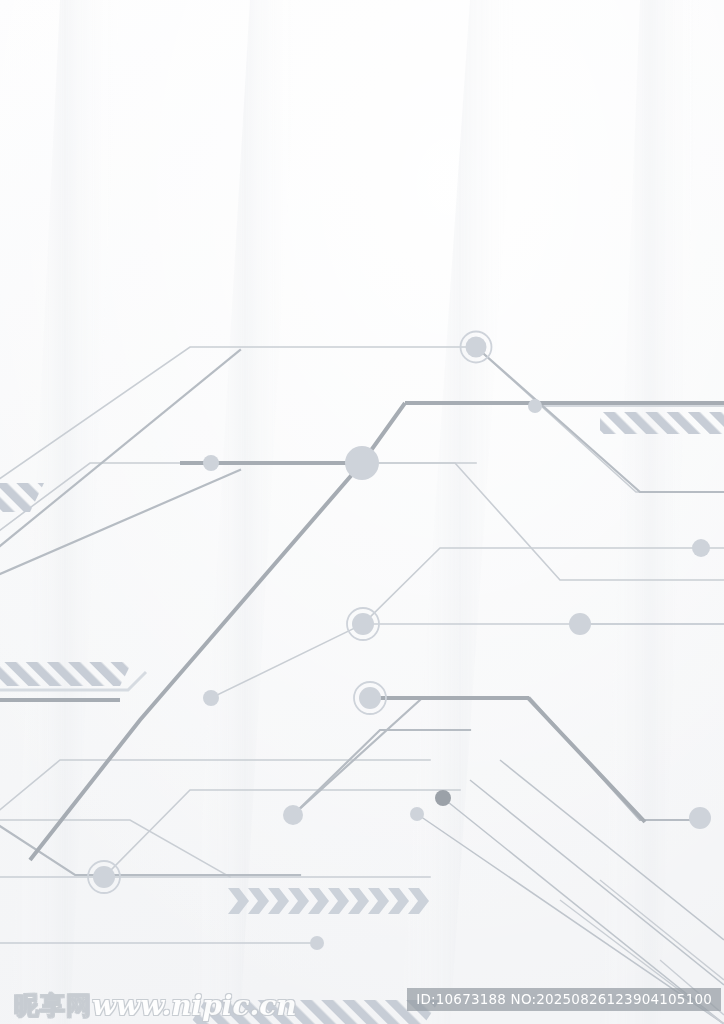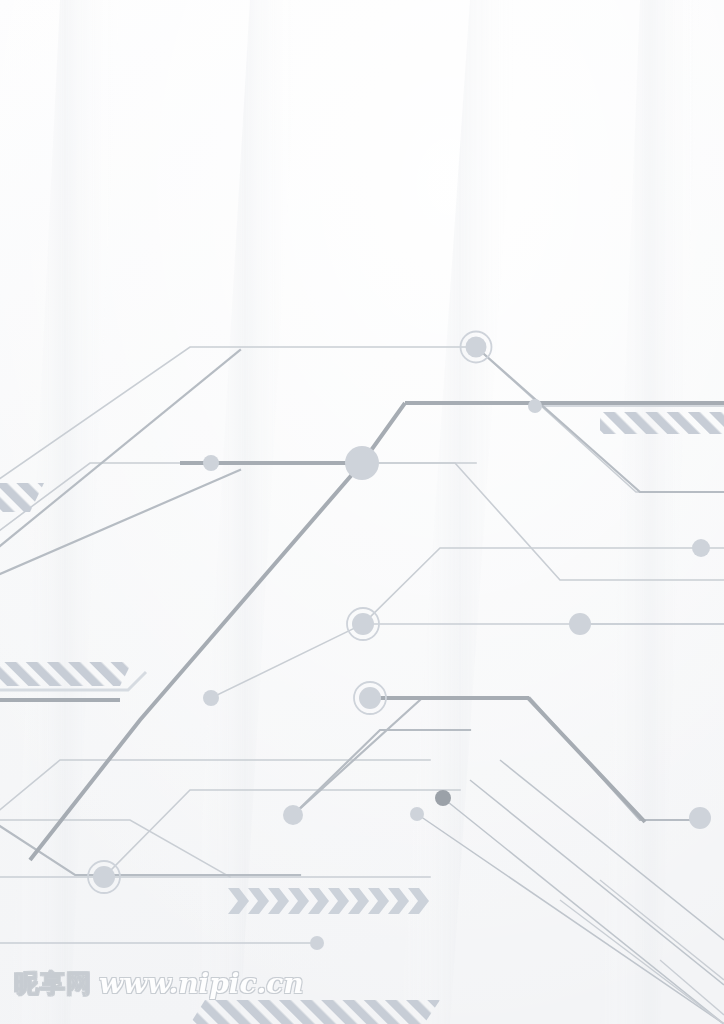--- a/index.html
+++ b/index.html
@@ -31,24 +31,23 @@
     position: absolute;
     left: 0;
     bottom: 0;
     width: 724px;
     height: 60px;
     pointer-events: none;
   }
   .wm-brand {
     position: absolute;
     left: 14px;
-    bottom: 24px;
+    bottom: 2px;
     display: flex;
     align-items: flex-end;
-    gap: 7px;
     opacity: 0.92;
   }
   .wm-cn {
     font-family: "DejaVu Sans", sans-serif;
     font-size: 25px;
     font-weight: 700;
     letter-spacing: 1px;
     color: #ffffff;
     -webkit-text-stroke: 1px #c4c9cf;
     text-shadow:
@@ -232,15 +231,16 @@
       </g>
       <circle cx="317" cy="943" r="7" fill="#ced3da"></circle>
     </g>
   </svg>
 
   <div class="watermark-layer">
     <div class="wm-brand">
       <span class="wm-cn">昵享网</span>
       <span class="wm-url">www.nipic.cn</span>
     </div>
+    <div class="wm-idbadge">ID:10673188 NO:20250826123904105100</div>
   </div>
 
 </div>
 
 </body></html>

